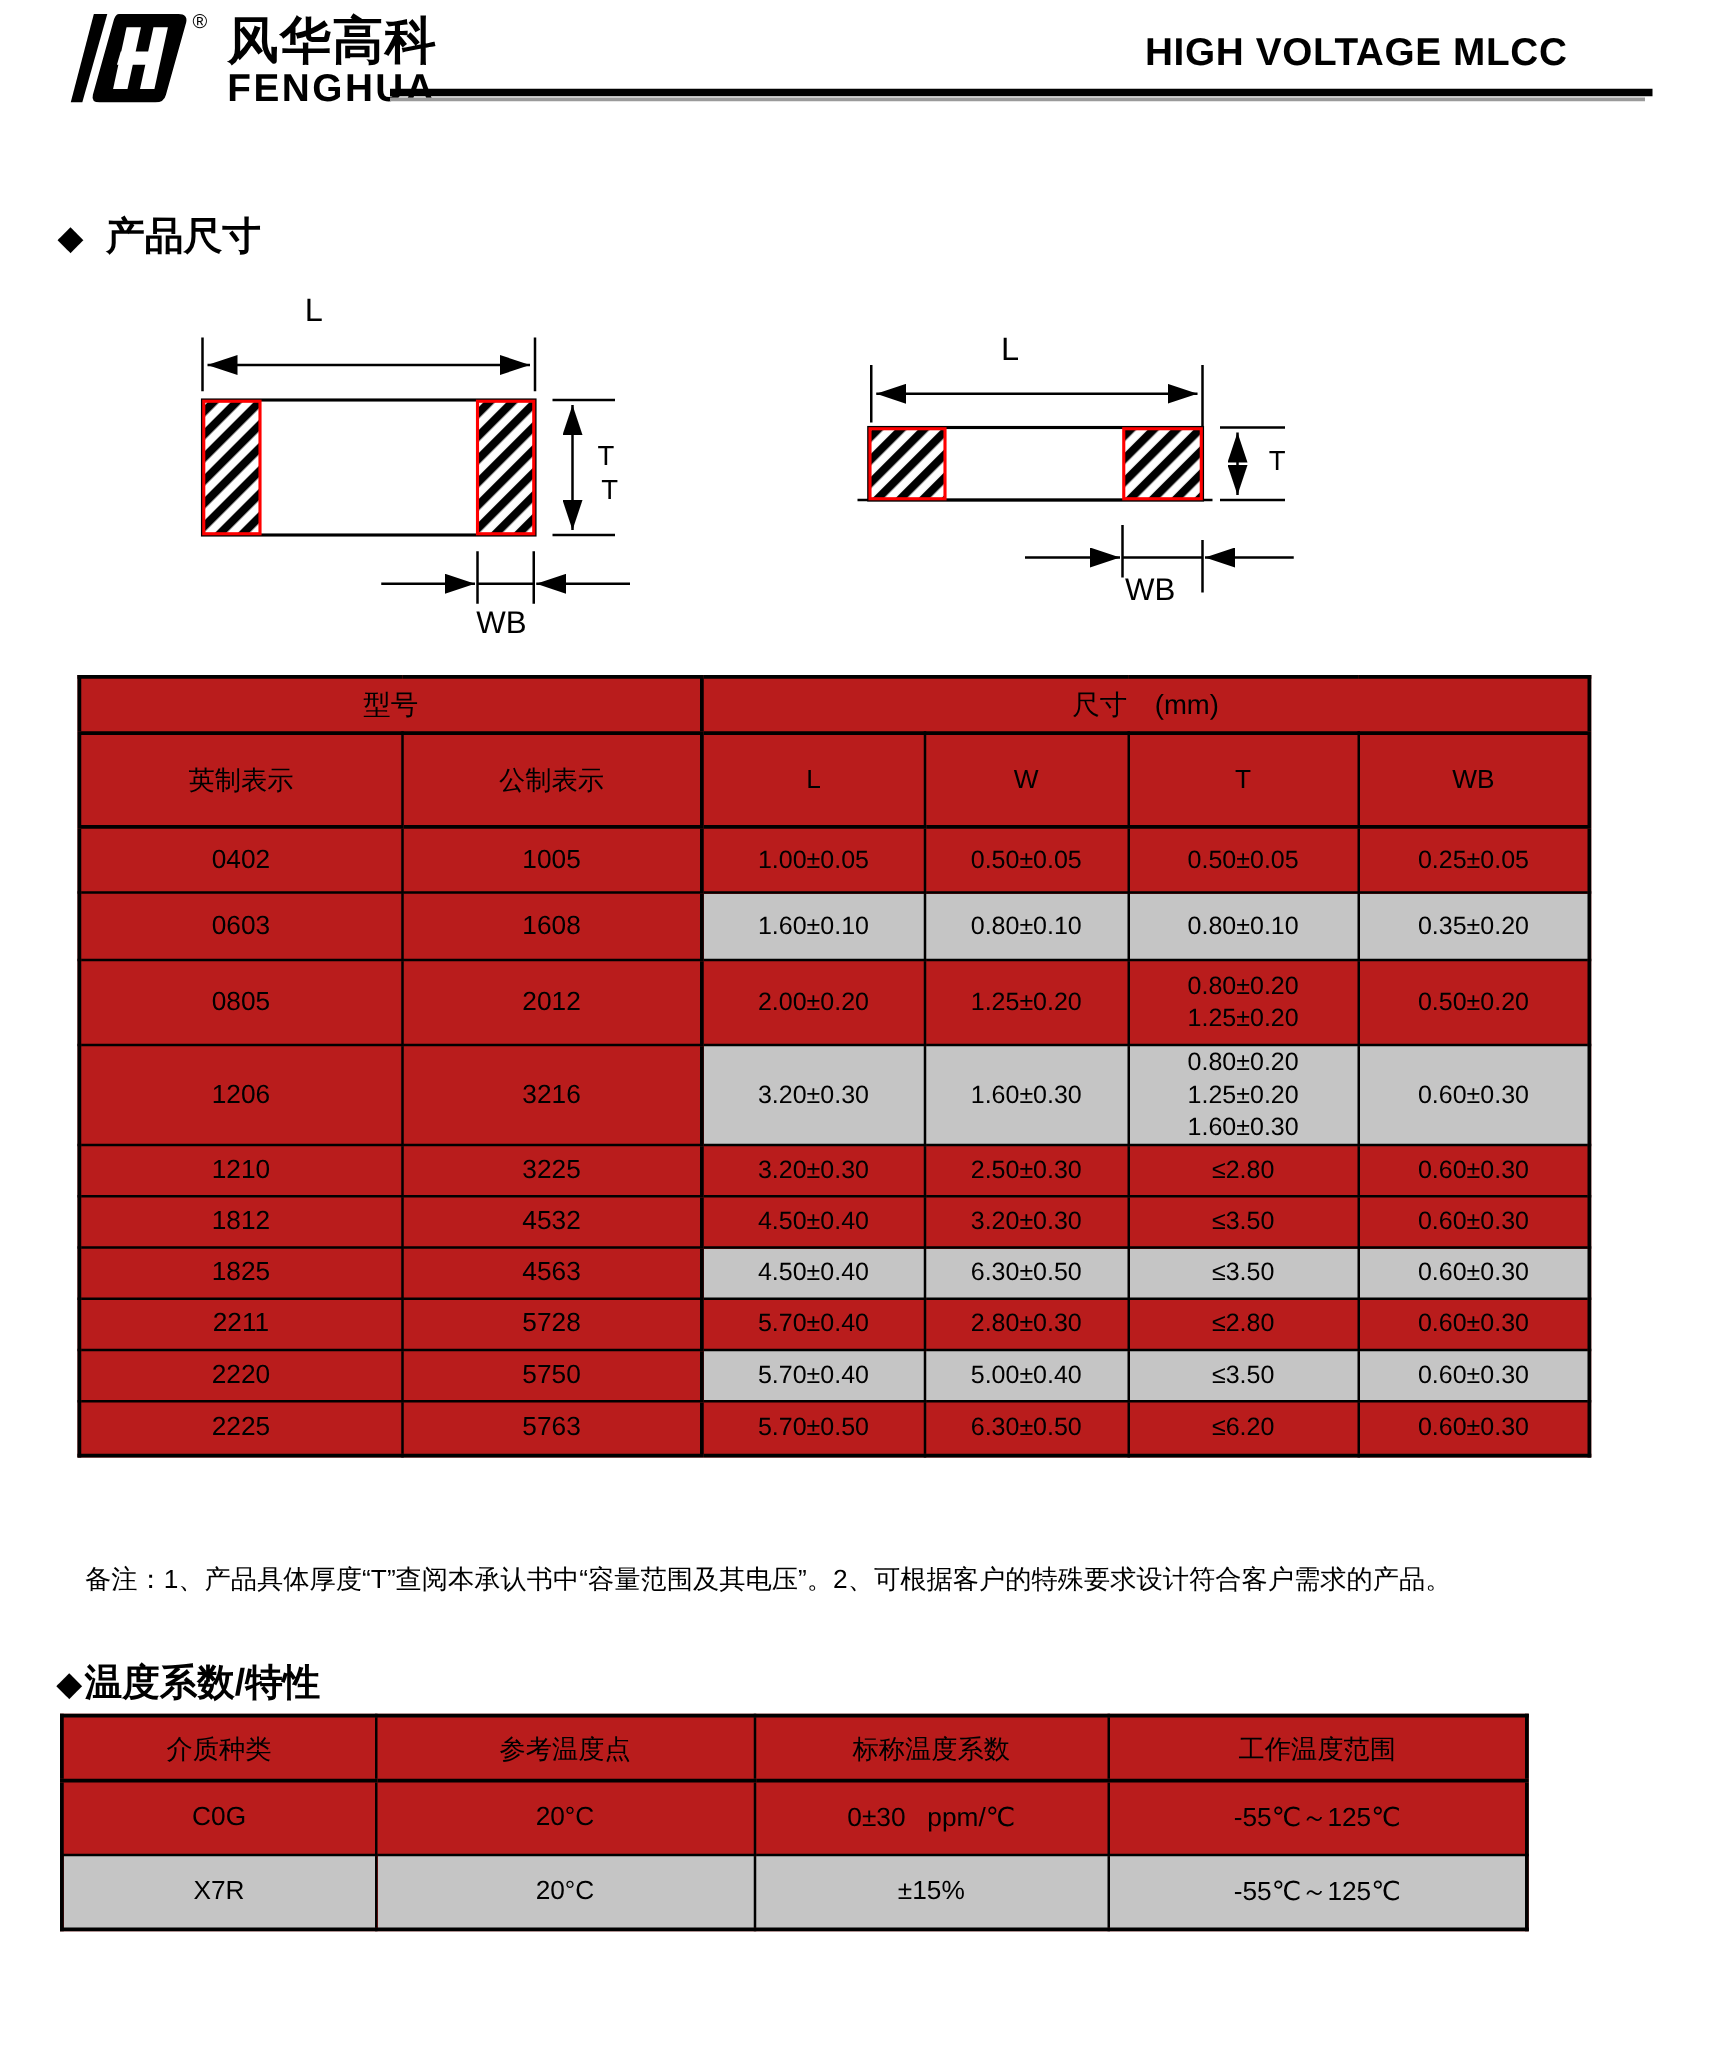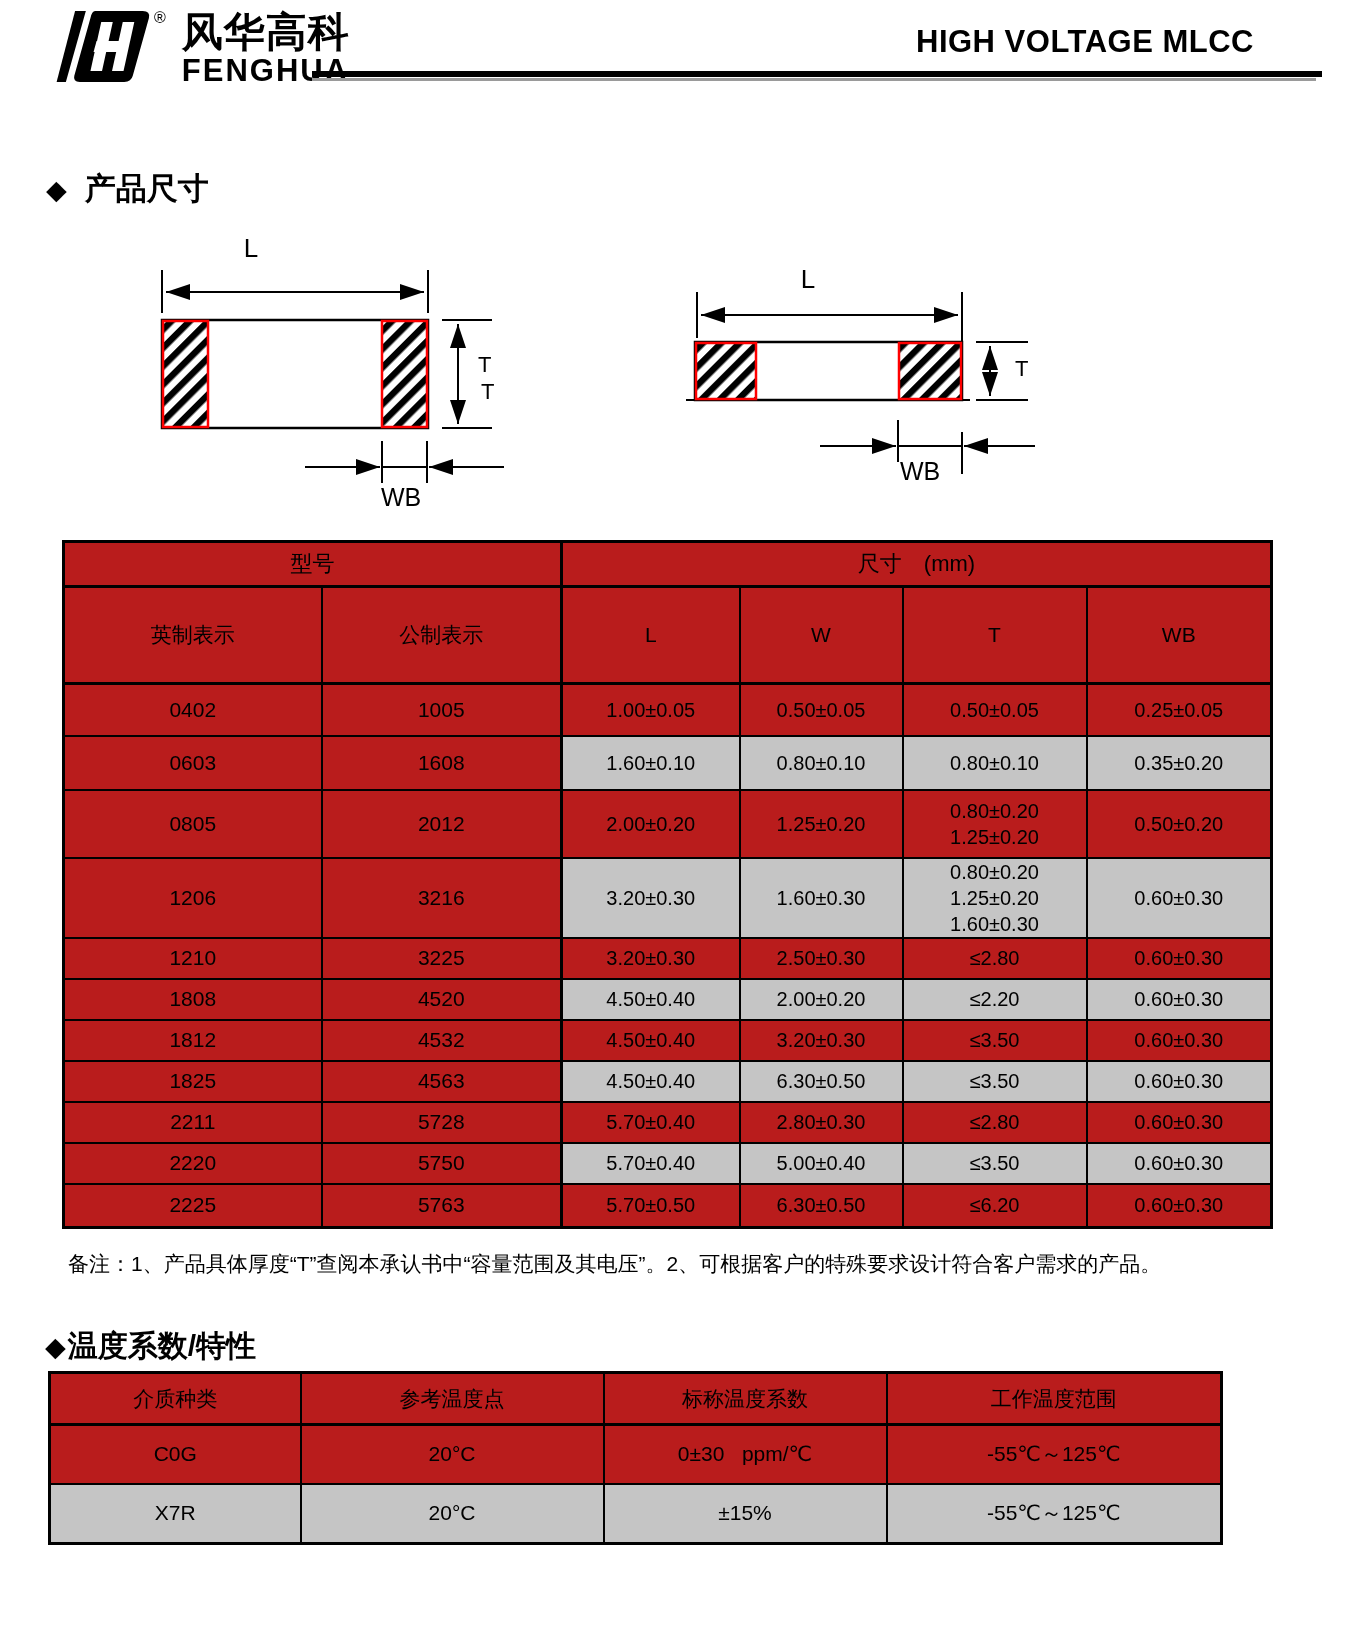--- a/index.html
+++ b/index.html
@@ -136,21 +136,21 @@
         <col style="width:178px">
       <col style="width:163px">
         <col style="width:184px">
         <col style="width:185px">
     </colgroup>
     <tbody>
         <tr style="height:45px">
       <th class="ghead thickb" colspan="2">型号</th>
       <th class="ghead thickb split" colspan="4">尺寸　(mm)</th>
     </tr>
-    <tr style="height:97px">
+    <tr style="height:75px">
       <th class="chead thickb">英制表示</th>
       <th class="chead thickb">公制表示</th>
       <th class="chead thickb split">L</th>
       <th class="chead thickb">W</th>
       <th class="chead thickb">T</th>
       <th class="chead thickb">WB</th>
     </tr>
     <tr style="height:52px">
       <td class="model">0402</td>
       <td class="model">1005</td>
@@ -190,28 +190,20 @@
       </td>
       <td class="num shade">0.60±0.30</td>
     </tr>
     <tr style="height:41px">
       <td class="model">1210</td>
       <td class="model">3225</td>
       <td class="num split">3.20±0.30</td>
       <td class="num">2.50±0.30</td>
       <td class="num">≤2.80</td>
       <td class="num">0.60±0.30</td>
-    </tr>
-    <tr style="height:41px">
-      <td class="model">1808</td>
-      <td class="model">4520</td>
-      <td class="num split shade">4.50±0.40</td>
-      <td class="num shade">2.00±0.20</td>
-      <td class="num shade">≤2.20</td>
-      <td class="num shade">0.60±0.30</td>
     </tr>
     <tr style="height:41px">
       <td class="model">1812</td>
       <td class="model">4532</td>
       <td class="num split">4.50±0.40</td>
       <td class="num">3.20±0.30</td>
       <td class="num">≤3.50</td>
       <td class="num">0.60±0.30</td>
     </tr>
     <tr style="height:41px">

